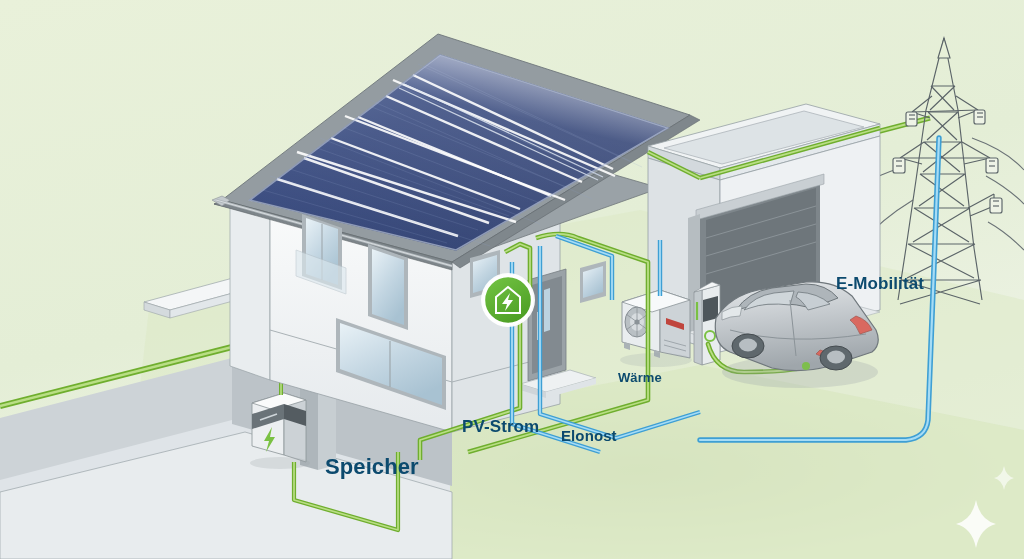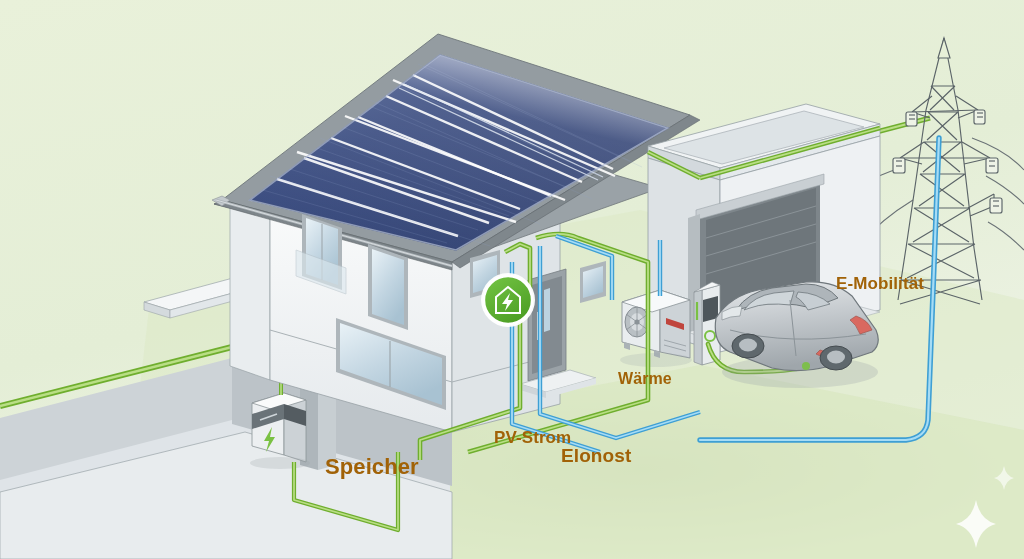--- a/index.html
+++ b/index.html
@@ -7,28 +7,28 @@
     width:1024px;height:559px;overflow:hidden;
     font-family:"Liberation Sans", sans-serif;
     background:#e7f0d8;
   }
   #stage{position:relative;width:1024px;height:559px;overflow:hidden;background:#e7f0d8;}
   #scene{position:absolute;inset:0;}
   .lbl{
     position:absolute;
     font-family:"Liberation Sans", sans-serif;
     font-weight:bold;
-    color:#a16207;
+    color:#0c4a6e;
     white-space:nowrap;
     letter-spacing:.1px;
   }
   #lbl-speicher{left:325px;top:454px;font-size:22px;}
-  #lbl-pvstrom{left:462px;top:428px;font-size:17px;margin-left:32px;}
-  #lbl-elonost{left:561px;top:445px;font-size:19px;}
-  #lbl-waerme{left:618px;top:370px;font-size:16px;}
+  #lbl-pvstrom{left:462px;top:417px;font-size:17px;}
+  #lbl-elonost{left:561px;top:427px;font-size:15px;}
+  #lbl-waerme{left:618px;top:370px;font-size:13px;}
   #lbl-emob{left:836px;top:274px;font-size:17px;}
 </style>
 </head>
 <body>
 
 <div id="stage">
 
   <svg id="scene" viewBox="0 0 1024 559" xmlns="http://www.w3.org/2000/svg">
     <defs>
       <linearGradient id="bgGrad" x1="0" y1="0" x2="0.45" y2="1">

